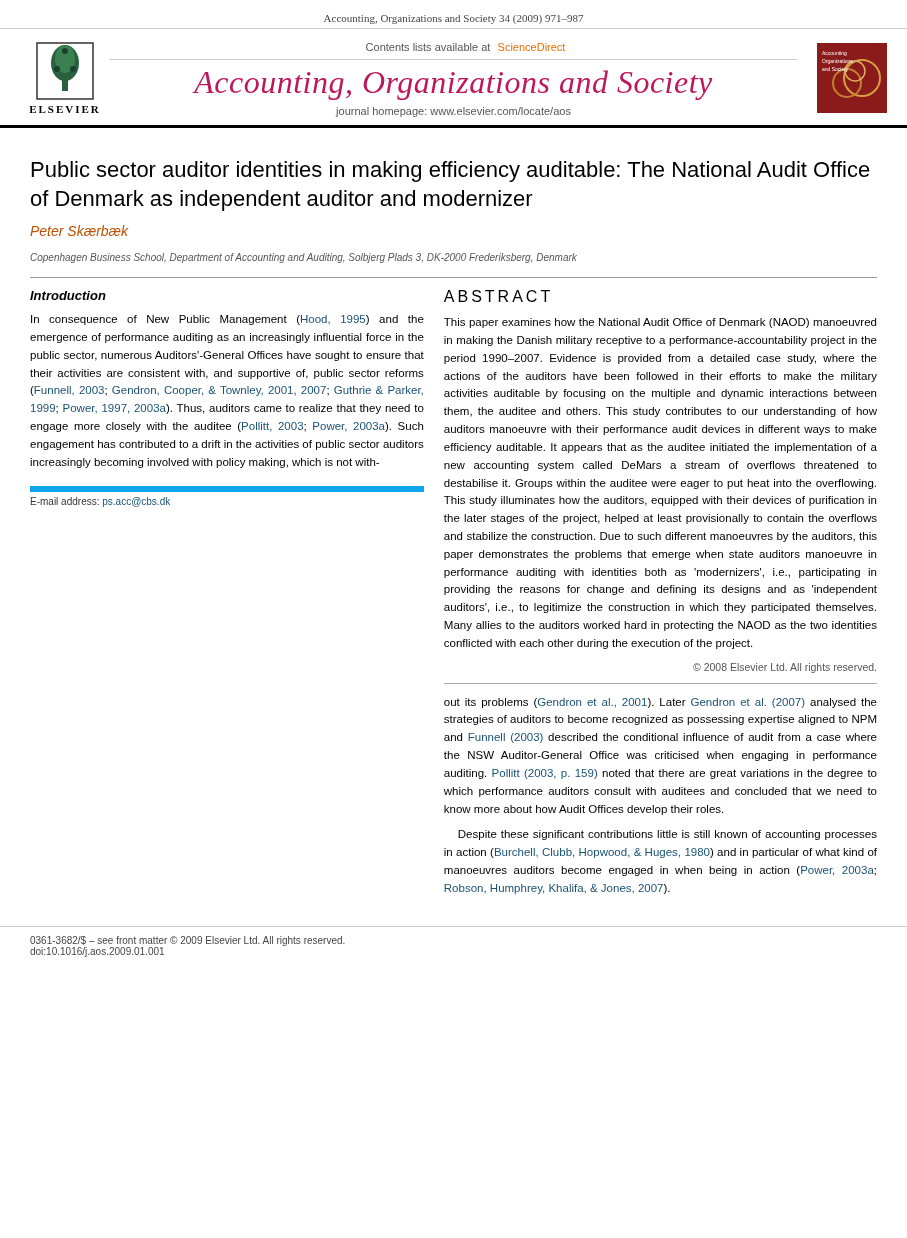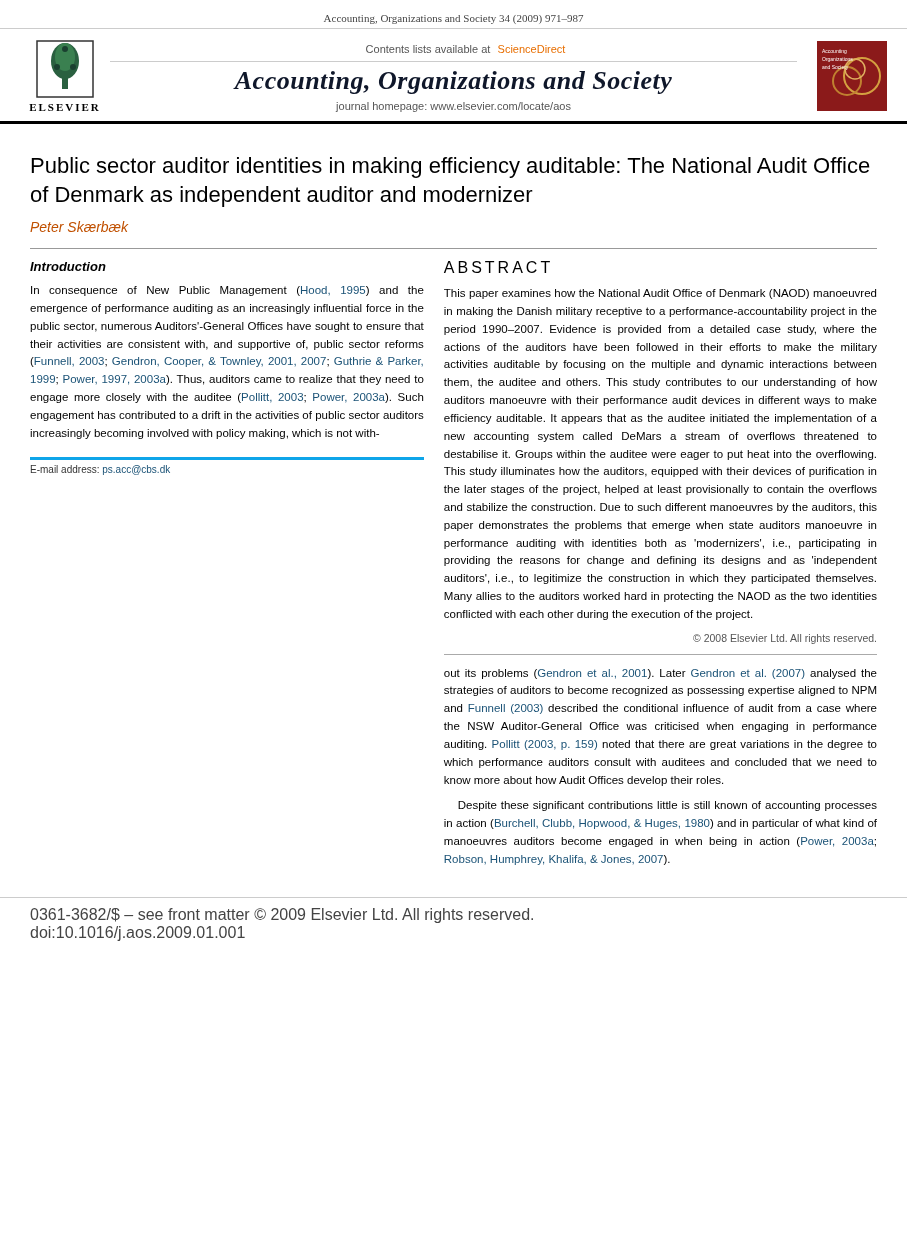--- a/index.html
+++ b/index.html
@@ -43,24 +43,24 @@
     }
 
     .journal-header .right-logo {
       width: 90px;
       display: flex;
       align-items: center;
       justify-content: flex-end;
     }
 
     .journal-title-text {
-      font-size: 26px;
+      font-size: 32px;
       font-style: italic;
-      color: #0f172a;
-      font-weight: bold;
+      color: #be185d;
+      font-weight: normal;
       letter-spacing: 0.5px;
     }
 
     .journal-homepage {
       font-size: 11px;
       color: #555;
       margin-top: 3px;
     }
     .elsevier-label {
       font-size: 11px;
@@ -177,38 +177,38 @@
     }
 
     .ref-link {
       color: #1a5276;
       text-decoration: none;
     }
 
     
     .footnote-area {
       margin-top: 14px;
-      border-top: 3px solid #0ea5e9;
+      border-top: 6px solid #0ea5e9;
       padding-top: 4px;
     }
 
     .footnote-text {
       font-size: 10px;
       color: #333;
       font-family: Arial, sans-serif;
     }
 
     
     .page-footer {
       padding: 8px 30px 10px;
       border-top: 1px solid #ccc;
     }
 
     .page-footer-text {
-      font-size: 16px;
+      font-size: 10px;
       color: #444;
       font-family: Arial, sans-serif;
     }
 
     
     .elsevier-svg {
       width: 60px;
       height: 60px;
     }
 
@@ -285,20 +285,21 @@
       <text x="5" y="28" font-size="5" fill="white" font-family="Arial">and Society</text>
     </svg>
   </div>
 </div>
 
 <div class="article-body">
 
   <div class="article-title">Public sector auditor identities in making efficiency auditable: The National Audit Office of Denmark as independent auditor and modernizer</div>
 
   <div class="author-name">Peter Skærbæk</div>
+  <div class="author-affiliation">Copenhagen Business School, Department of Accounting and Auditing, Solbjerg Plads 3, DK-2000 Frederiksberg, Denmark</div>
 
   <hr class="divider">
 
   <div class="two-col">
 
     <div class="left-col">
       <div class="section-heading">Introduction</div>
       <div class="body-text">
         <p class="no-indent">In consequence of New Public Management (<a class="ref-link">Hood, 1995</a>) and the emergence of performance auditing as an increasingly influential force in the public sector, numerous Auditors'-General Offices have sought to ensure that their activities are consistent with, and supportive of, public sector reforms (<a class="ref-link">Funnell, 2003</a>; <a class="ref-link">Gendron, Cooper, &amp; Townley, 2001, 2007</a>; <a class="ref-link">Guthrie &amp; Parker, 1999</a>; <a class="ref-link">Power, 1997, 2003a</a>). Thus, auditors came to realize that they need to engage more closely with the auditee (<a class="ref-link">Pollitt, 2003</a>; <a class="ref-link">Power, 2003a</a>). Such engagement has contributed to a drift in the activities of public sector auditors increasingly becoming involved with policy making, which is not with-</p>
       </div>

